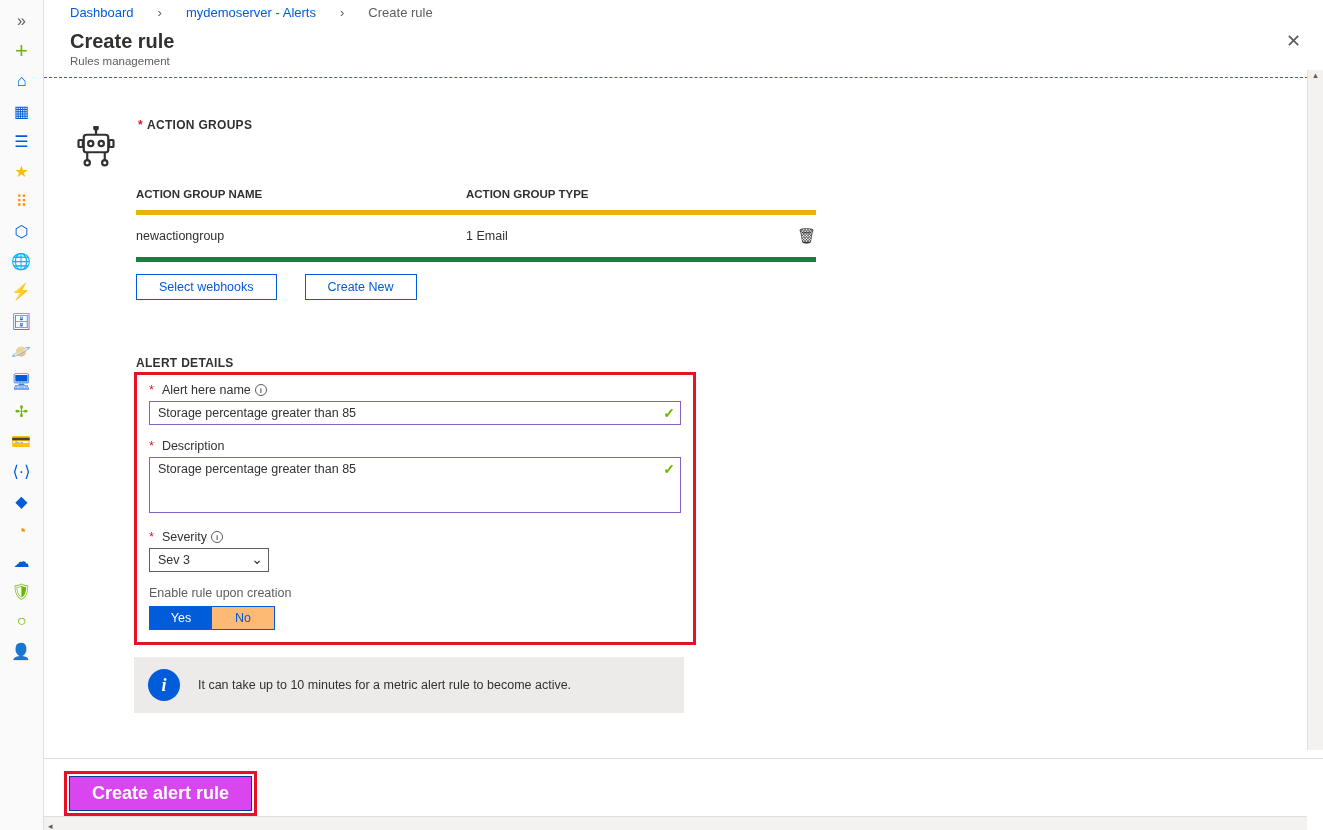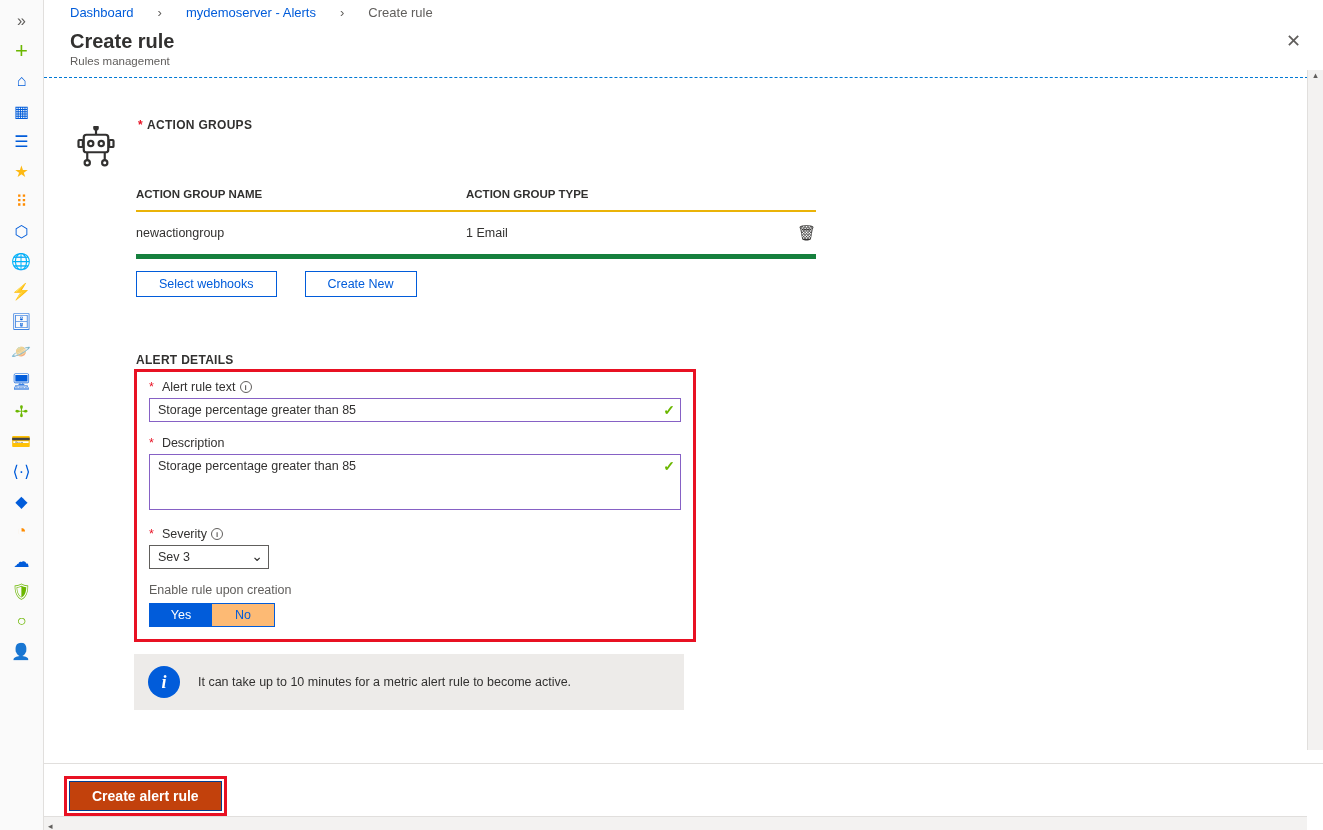--- a/index.html
+++ b/index.html
@@ -127,21 +127,21 @@
   .section-desc a { color: #015cda; text-decoration: none; cursor: pointer; }
 
   
   .ag-table {
     margin-left: 64px;
     margin-top: 20px;
     width: 680px;
   }
   .ag-table .thead {
     display: flex;
-    border-bottom: 2px solid #eab308;
+    border-bottom: 5px solid #eab308;
     padding-bottom: 10px;
     font-size: 11.5px;
     font-weight: 700;
     color: #323130;
   }
   .ag-table .col-name { width: 330px; }
   .ag-table .col-type { flex: 1; }
   .ag-table .col-act { width: 40px; text-align: right; }
   .ag-table .tbody .trow {
     display: flex;
@@ -292,25 +292,25 @@
     bottom: 14px; left: 44px; right: 0;
     border-top: 1px solid #e1dfdd;
     padding: 12px 0 0 20px;
   }
   .footer .btn-create-wrap {
     display: inline-block;
     border: 3px solid #e81123;
     padding: 2px;
   }
   .btn-primary {
-    background: #c2410c;
+    background: #d946ef;
     color: #fff;
     border: 1px solid #013d91;
     padding: 6px 22px;
-    font-size: 14px;
+    font-size: 18px;
     font-weight: 600;
     cursor: pointer;
     font-family: inherit;
   }
 
   
   .vscroll {
     position: absolute;
     right: 0; top: 70px;
     width: 16px;
@@ -471,21 +471,21 @@
         <button class="btn-outline">Select webhooks</button>
         <button class="btn-outline">Create New</button>
       </div>
 
       <div class="alert-details-heading">ALERT DETAILS</div>
 
       <div class="highlight-box">
         <div class="field">
           <div class="field-label">
             <span class="asterisk">*</span>
-              <span>Alert rule text</span>
+              <span>Alert here name</span>
             <span class="info-icon">i</span>
           </div>
           <div class="input-wrap">
             <input class="text-input" type="text" value="Storage percentage greater than 85" style="">
             <span class="check">✓</span>
           </div>
         </div>
 
         <div class="field">
           <div class="field-label">

